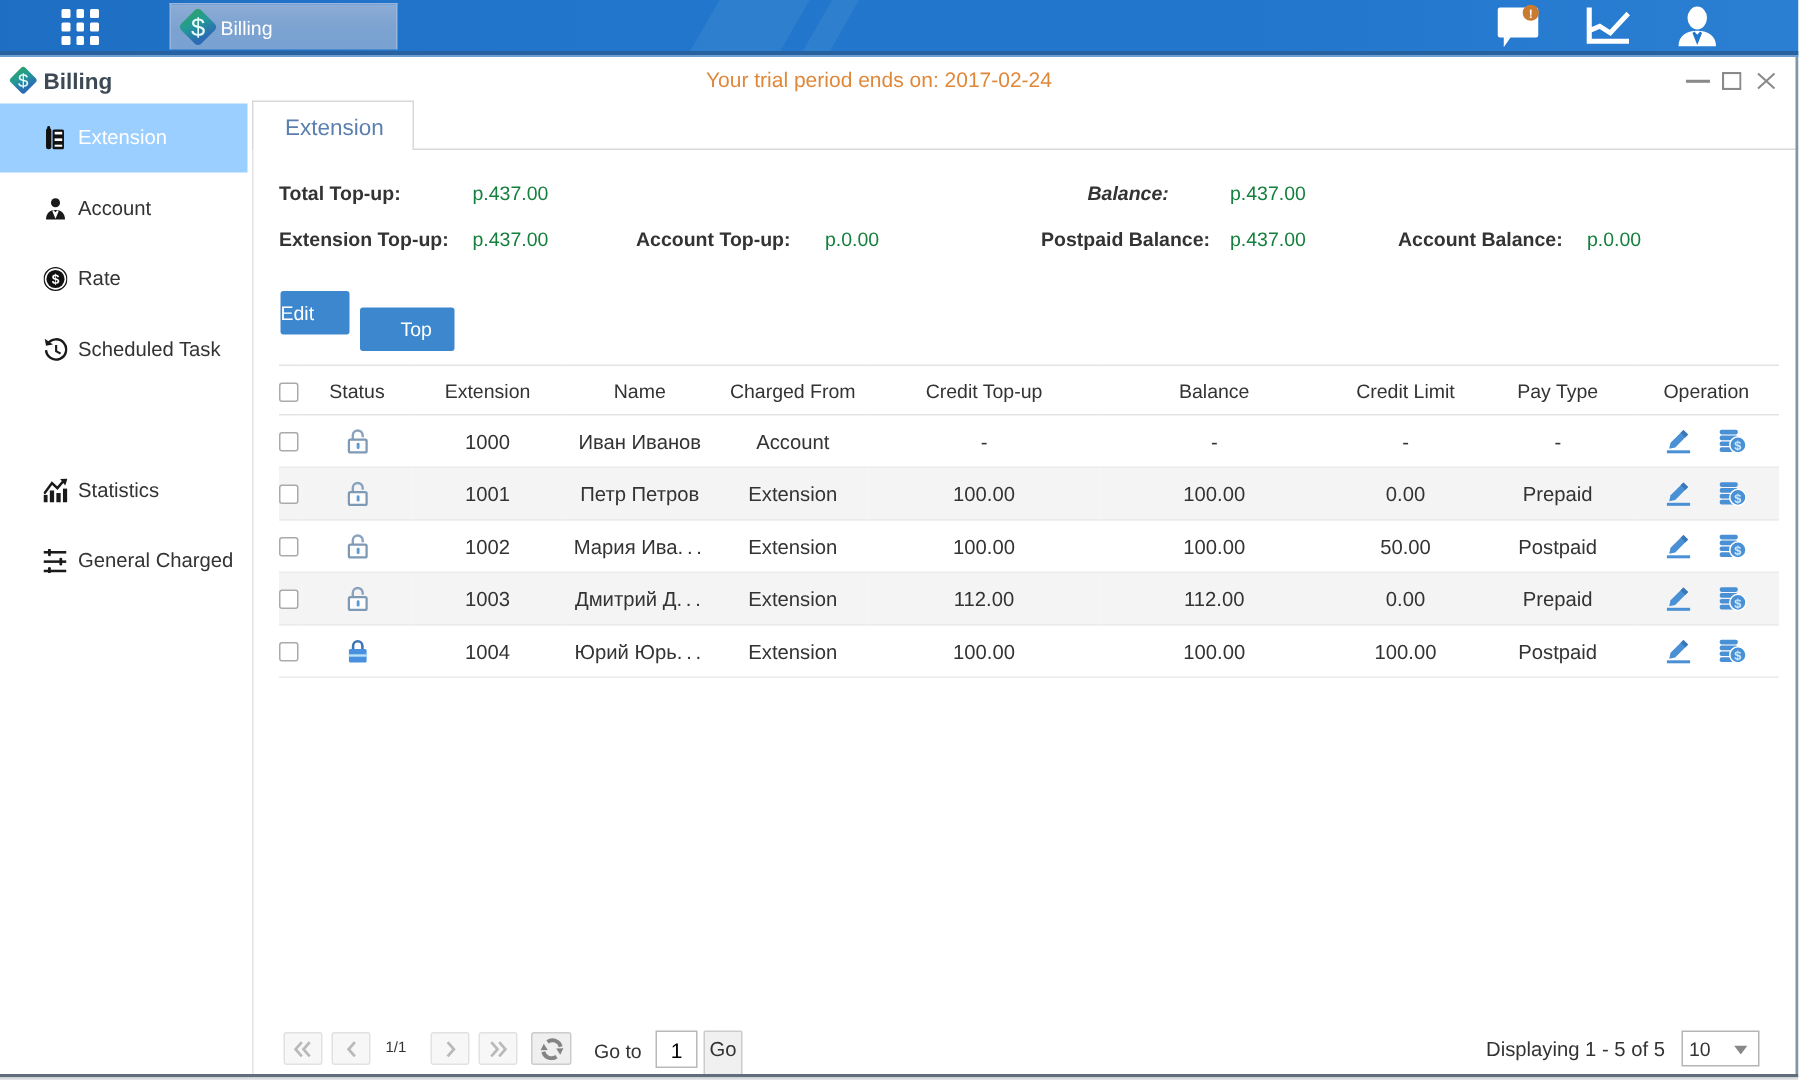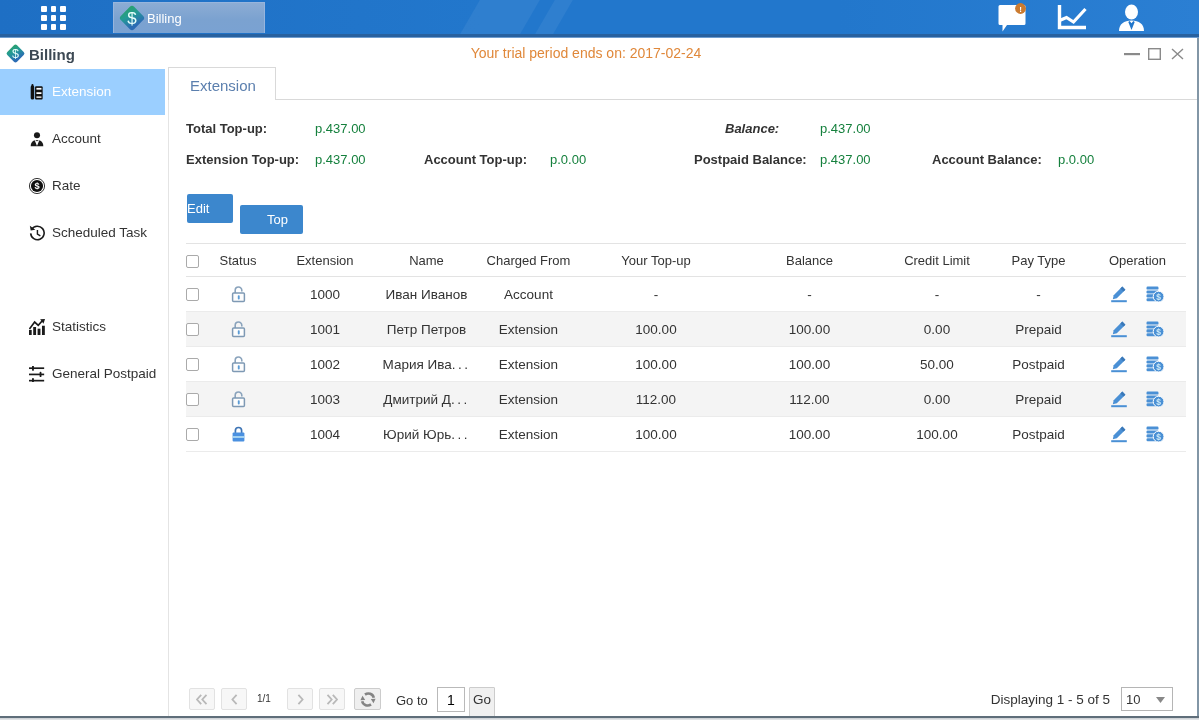--- a/index.html
+++ b/index.html
@@ -210,21 +210,21 @@
     </div>
   <div class="sitem" style="top:284px;">
     <svg class="ic" width="16" height="16" viewBox="0 0 19 19">
       <rect x="0" y="1.6" width="18" height="2" fill="#1a1a1a"></rect>
       <rect x="3.6" y="-0.5" width="2.2" height="6.2" rx="1" fill="#1a1a1a"></rect>
       <rect x="0" y="9" width="18" height="2" fill="#1a1a1a"></rect>
       <rect x="12.6" y="6.9" width="2.2" height="6.2" rx="1" fill="#1a1a1a"></rect>
       <rect x="0" y="16.4" width="18" height="2" fill="#1a1a1a"></rect>
       <rect x="3.6" y="14.3" width="2.2" height="6.2" rx="1" fill="#1a1a1a"></rect>
     </svg>
-    <span class="lb">General Postpaid</span>
+    <span class="lb">General Charged</span>
     </div>
 </div>
 
 <div class="content">
   <div class="tabbar">
       <div class="tab">
         <span>Extension</span>
       </div>
     </div>
 
@@ -258,21 +258,21 @@
         <col style="width:101px">
         <col style="width:97px">
     </colgroup>
     <tbody>
         <tr>
       <th style="text-align:left"><span class="cb"></span></th>
       <th>Status</th>
           <th>Extension</th>
           <th>Name</th>
           <th>Charged From</th>
-      <th>Your Top-up</th>
+      <th>Credit Top-up</th>
           <th>Balance</th>
           <th>Credit Limit</th>
           <th>Pay Type</th>
           <th>Operation</th>
     </tr>
     <tr>
       <td style="text-align:left"><span class="cb"></span></td>
       <td><svg width="15" height="18" viewBox="0 0 15 18" style="vertical-align:middle">
               <use href="#lkopen"></use>
             </svg></td>

